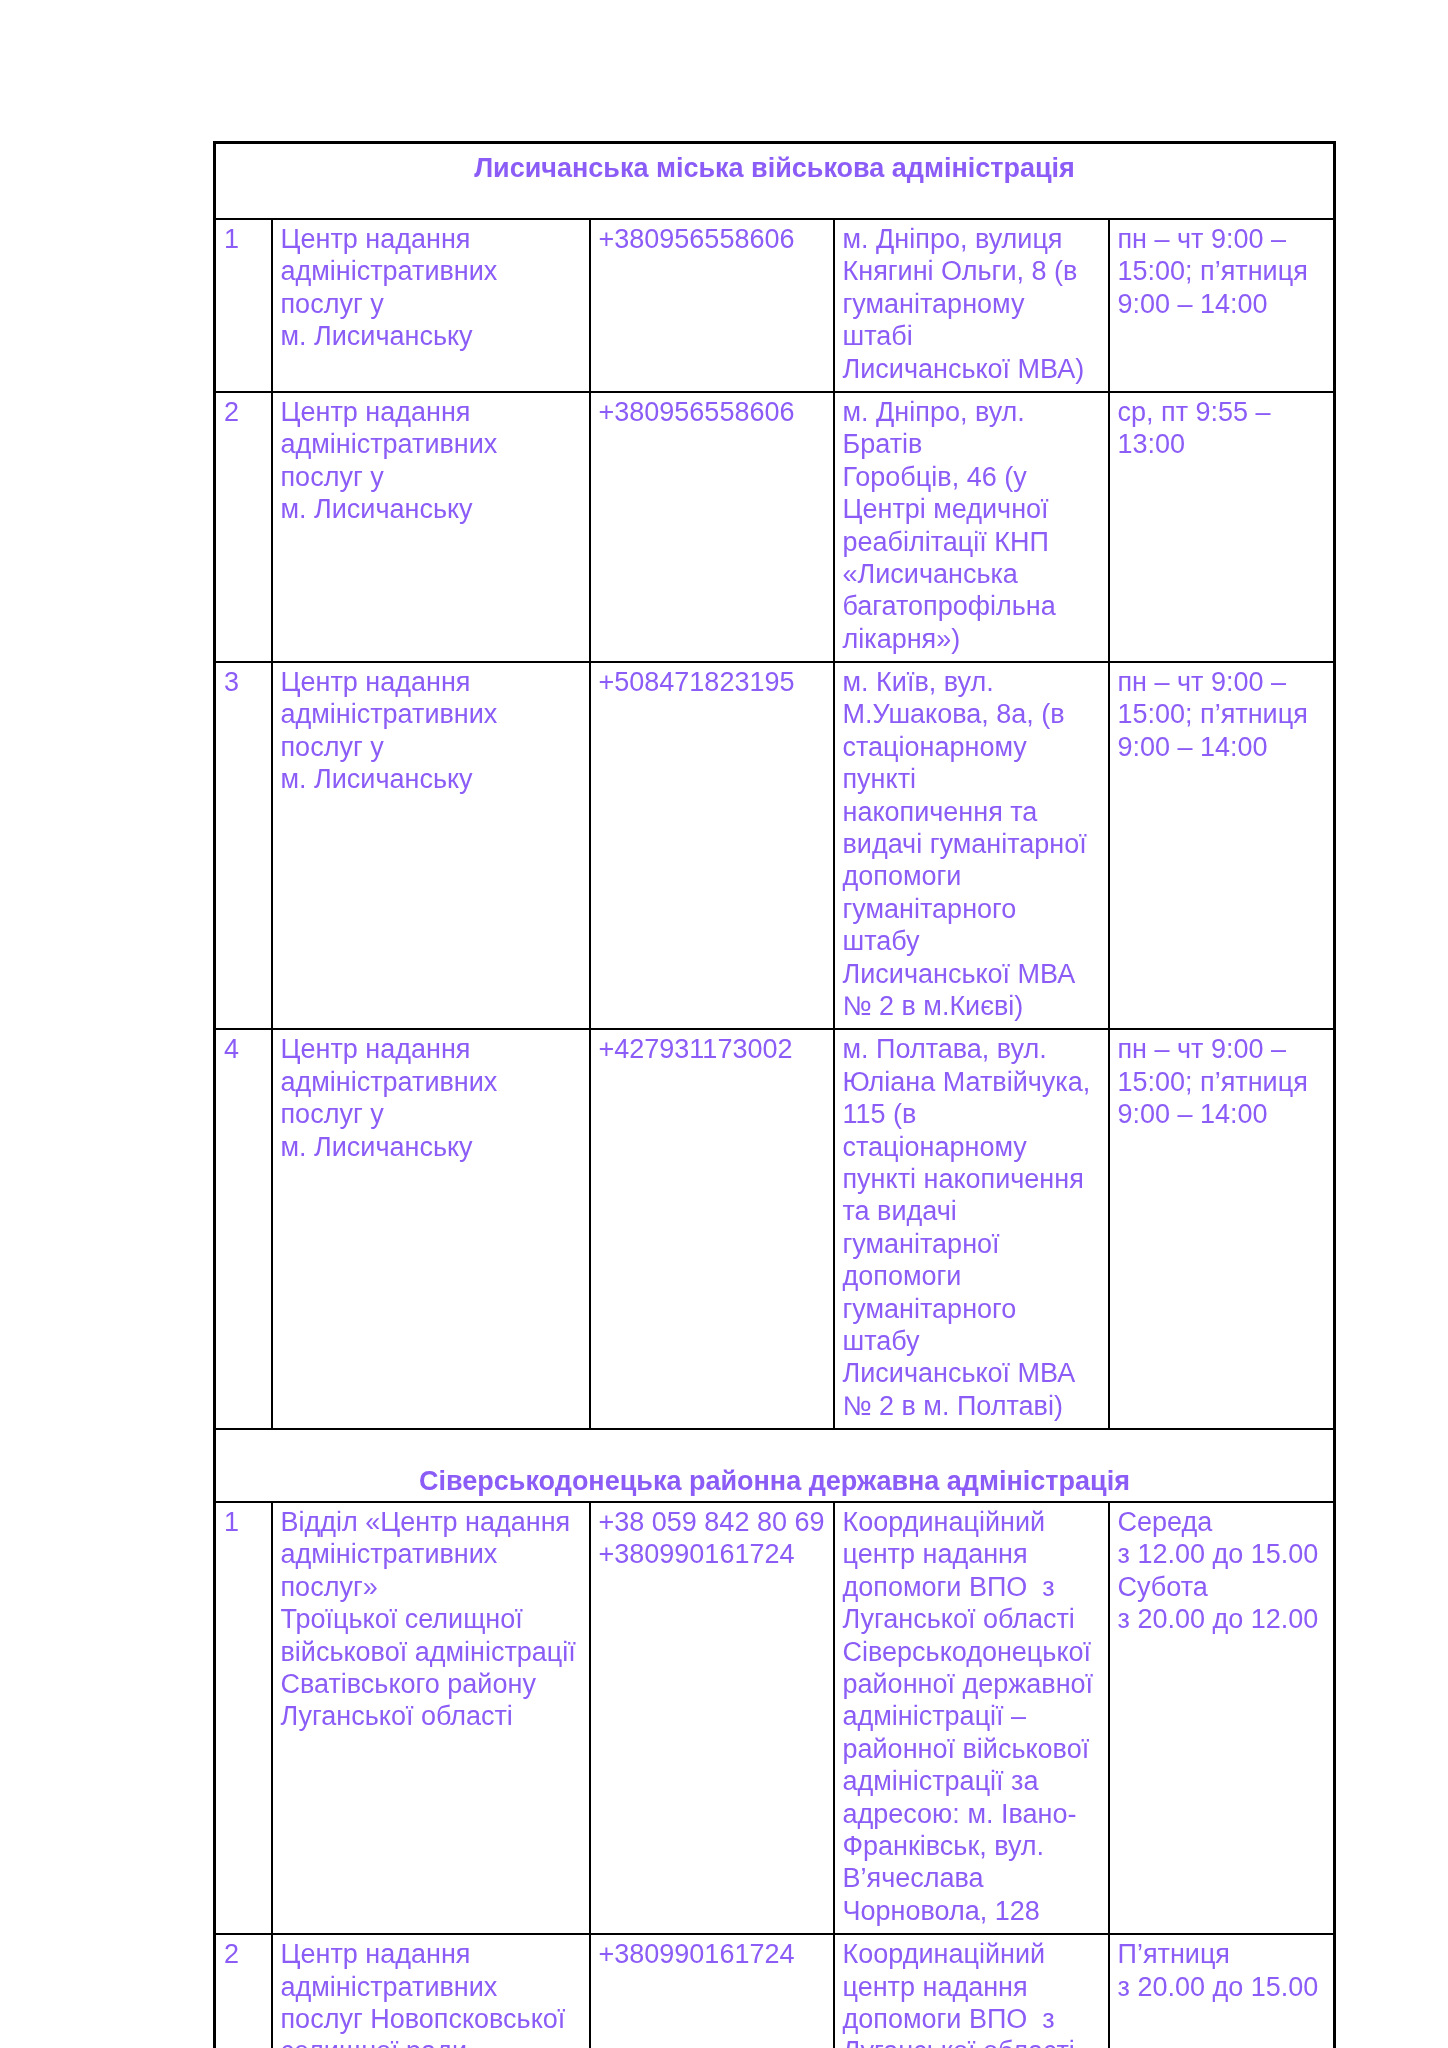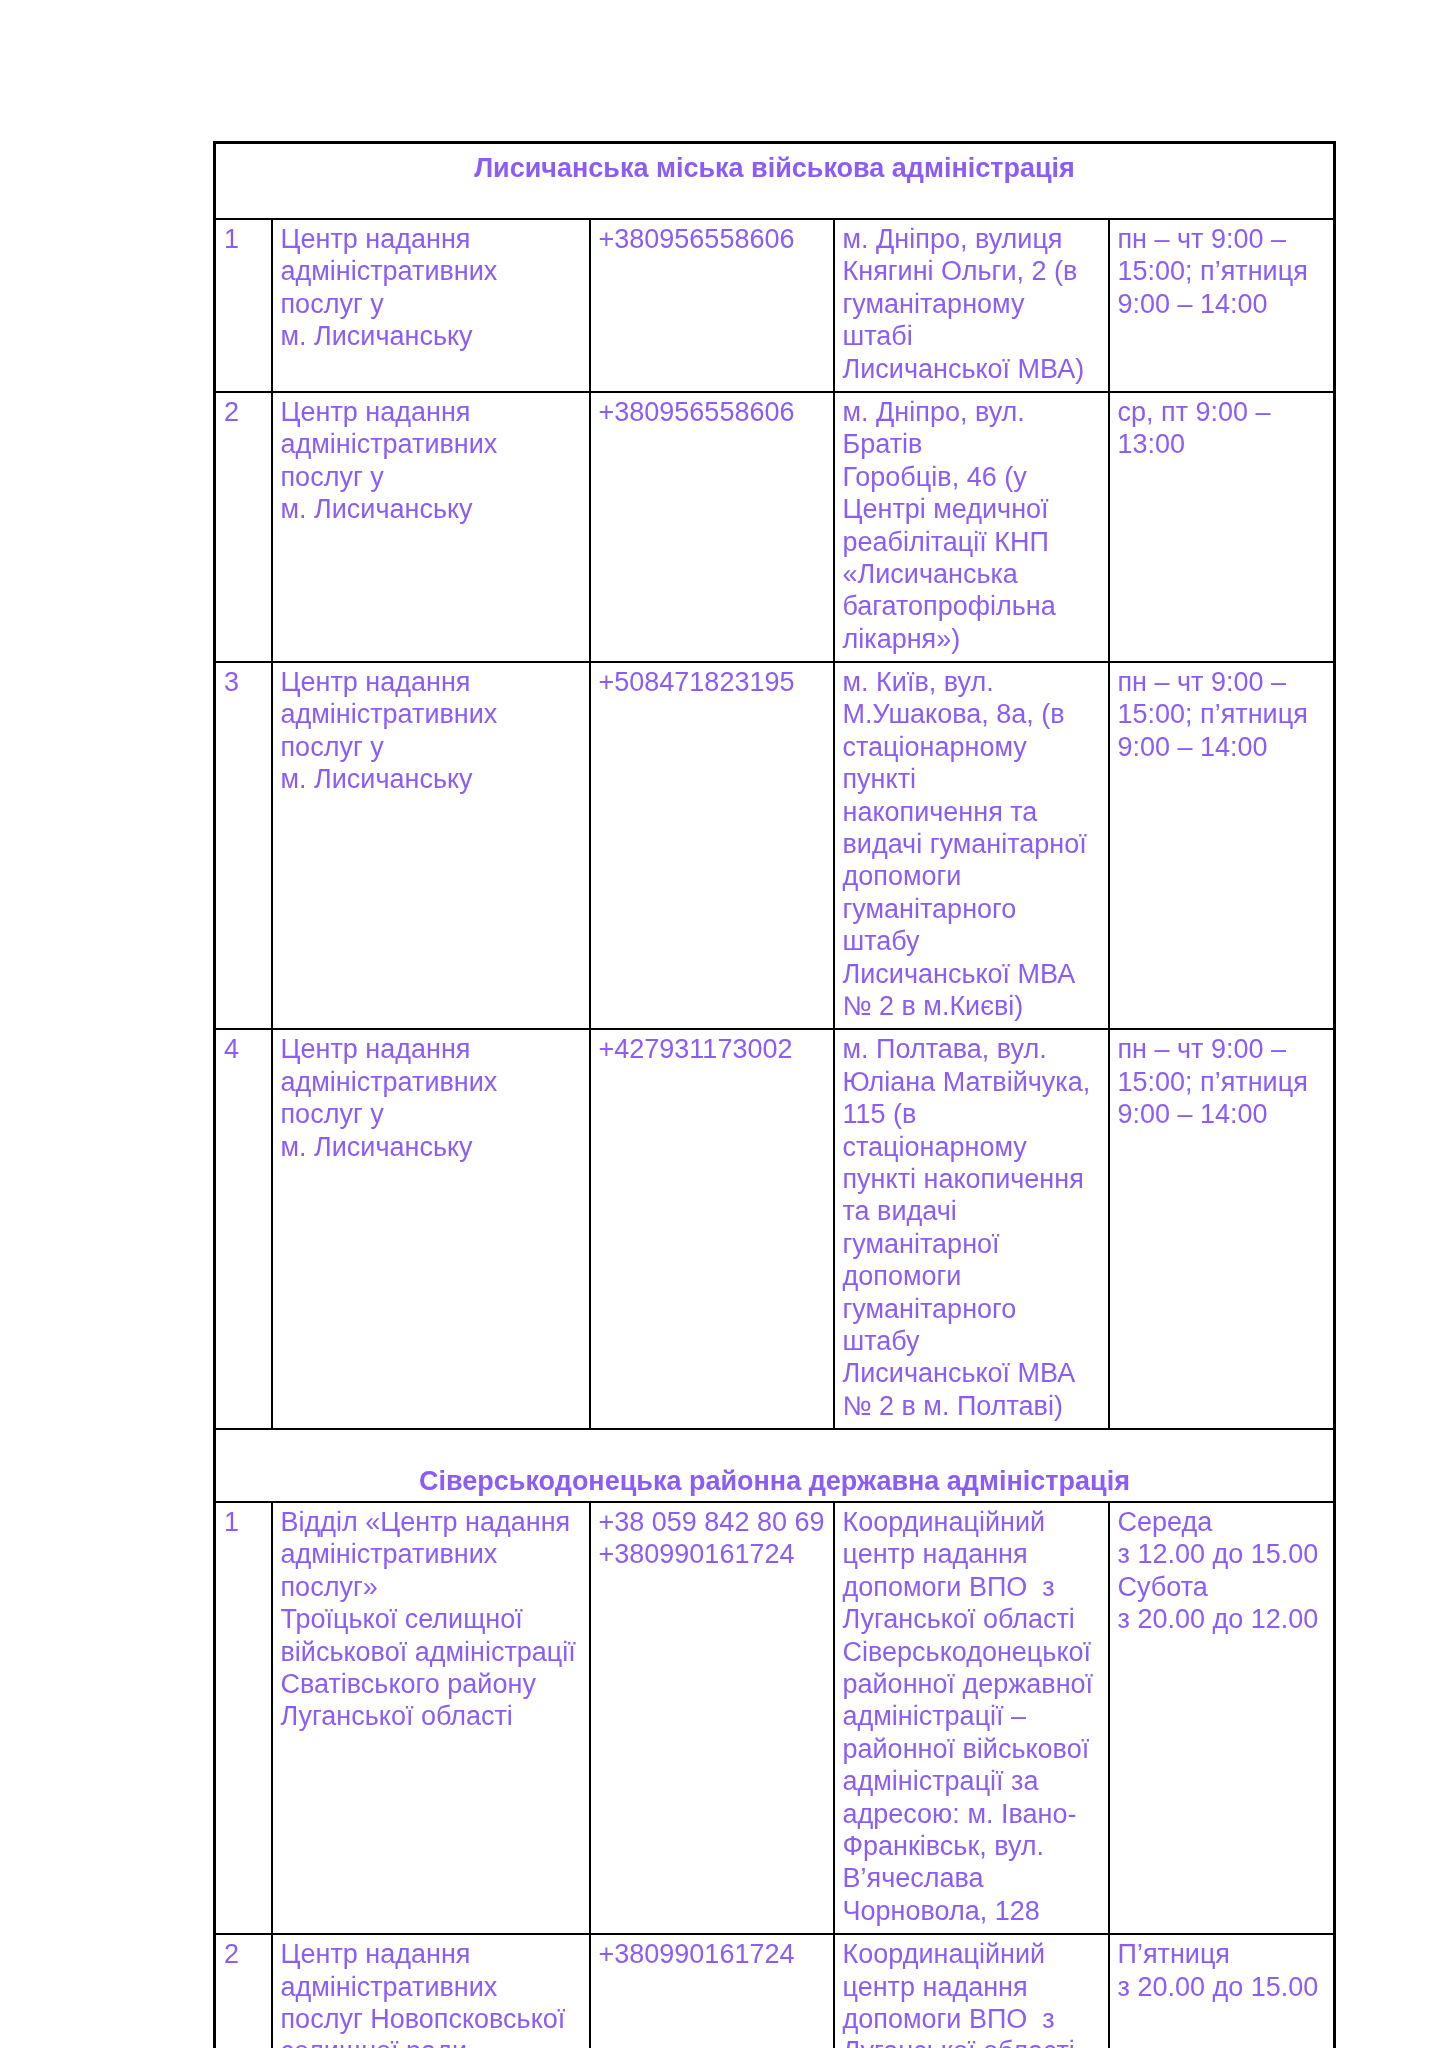--- a/index.html
+++ b/index.html
@@ -72,21 +72,21 @@
     </tr>
 
     <tr>
       <td class="num-cell">1</td>
       <td>Центр надання
 адміністративних
 послуг у
 м. Лисичанську</td>
       <td>+380956558606</td>
       <td>м. Дніпро, вулиця
-Княгині Ольги, 2 (в
+Княгині Ольги, 8 (в
 гуманітарному штабі
 Лисичанської МВА)</td>
       <td>пн – чт 9:00 –
 15:00; п’ятниця
 9:00 – 14:00</td>
     </tr>
 
     <tr>
       <td class="num-cell">2</td>
       <td>Центр надання
@@ -94,21 +94,21 @@
 послуг у
 м. Лисичанську</td>
       <td>+380956558606</td>
       <td>м. Дніпро, вул. Братів
 Горобців, 46 (у
 Центрі медичної
 реабілітації КНП
 «Лисичанська
 багатопрофільна
 лікарня»)</td>
-      <td>ср, пт 9:00 – 13:00</td>
+      <td>ср, пт 9:55 – 13:00</td>
     </tr>
 
     <tr>
       <td class="num-cell">3</td>
       <td>Центр надання
 адміністративних
 послуг у
 м. Лисичанську</td>
       <td>+508471823195</td>
       <td>м. Київ, вул.

